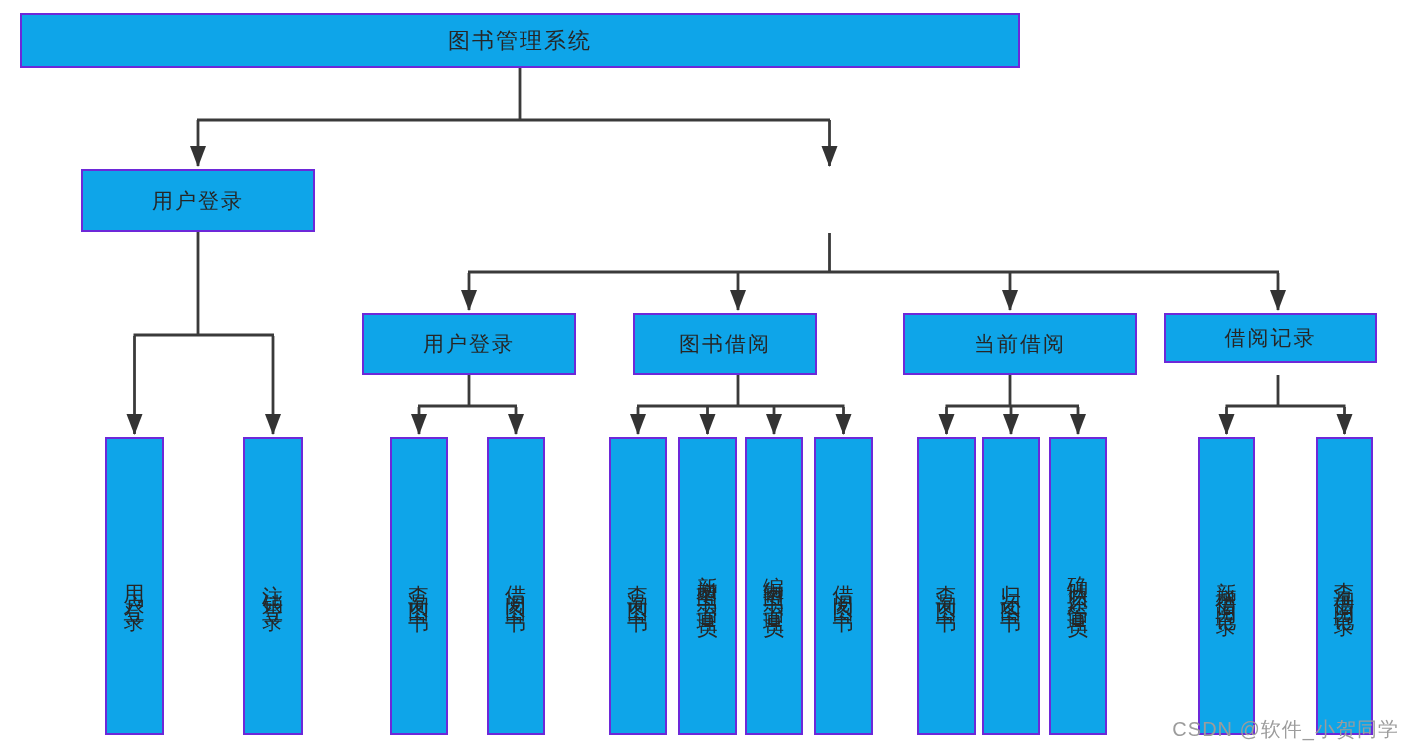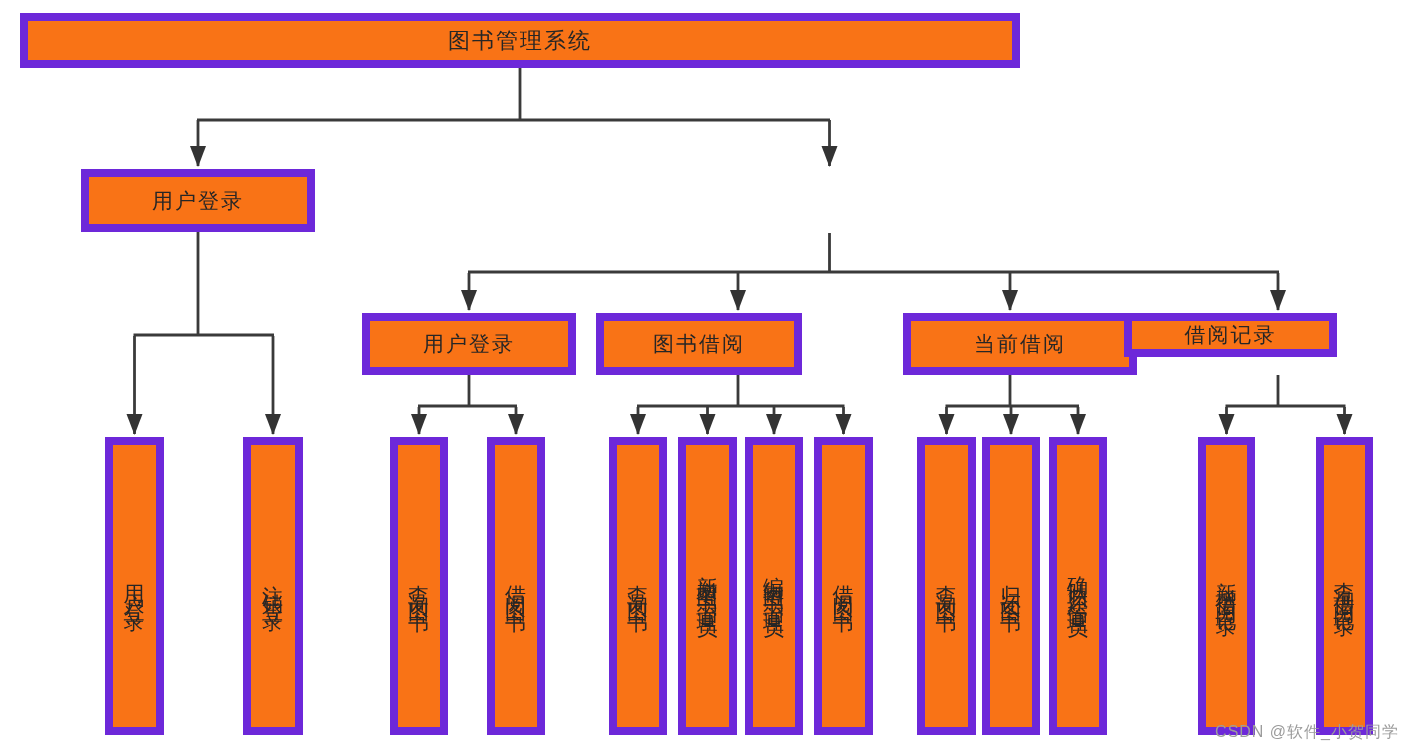--- a/index.html
+++ b/index.html
@@ -9,22 +9,22 @@
     background:#ffffff;
     font-family:"Liberation Sans","DejaVu Sans",sans-serif;
     overflow:hidden;
   }
   #connectors{
     position:absolute;left:0;top:0;width:1405px;height:747px;
   }
   .box{
     position:absolute;
     box-sizing:border-box;
-    border:8px solid #6d28d9;
-    background:#f97316;
+    border:2px solid #6d28d9;
+    background:#0ea5e9;
     display:flex;
     align-items:center;
     justify-content:center;
     color:#262626;
     text-align:center;
   }
   .h{
     font-size:21px;
     letter-spacing:2px;
   }
@@ -32,21 +32,21 @@
     writing-mode:vertical-rl;
     text-orientation:mixed;
     font-size:21px;
     letter-spacing:9px;
     line-height:1;
   }
   .watermark{
     position:absolute;
     right:6px;
     bottom:4px;
-    font-size:16px;
+    font-size:20px;
     color:#9c9c9c;
     letter-spacing:1px;
     white-space:nowrap;
   }
 </style>
 </head>
 <body>
 
 <div id="canvas">
 
@@ -87,23 +87,23 @@
     <line x1="1078" y1="407" x2="1078" y2="434" stroke="#3a3a3a" stroke-width="2.8" marker-end="url(#arrow)"></line>
     <line x1="1226.5" y1="407" x2="1226.5" y2="434" stroke="#3a3a3a" stroke-width="2.8" marker-end="url(#arrow)"></line>
     <line x1="1344.5" y1="407" x2="1344.5" y2="434" stroke="#3a3a3a" stroke-width="2.8" marker-end="url(#arrow)"></line>
   </svg>
 
   <div class="box h" style="left:20px;top:13px;width:1000px;height:55px;font-size:22px">图书管理系统</div>
 
   <div class="box h" style="left:81px;top:169px;width:234px;height:63px">用户登录</div>
 
   <div class="box h" style="left:362px;top:313px;width:214px;height:62px">用户登录</div>
-  <div class="box h" style="left:596px;top:313px;width:206px;height:62px">图书借阅</div>
+  <div class="box h" style="left:633px;top:313px;width:184px;height:62px">图书借阅</div>
   <div class="box h" style="left:903px;top:313px;width:234px;height:62px">当前借阅</div>
-  <div class="box h" style="left:1124px;top:313px;width:213px;height:44px">借阅记录</div>
+  <div class="box h" style="left:1164px;top:313px;width:213px;height:50px">借阅记录</div>
 
   <div class="box v" style="left:105px;top:437px;width:59px;height:298px">用户登录</div>
   <div class="box v" style="left:243px;top:437px;width:60px;height:298px">注销登录</div>
 
   <div class="box v" style="left:390px;top:437px;width:58px;height:298px">查询图书</div>
   <div class="box v" style="left:487px;top:437px;width:58px;height:298px">借阅图书</div>
 
   <div class="box v" style="left:609px;top:437px;width:58px;height:298px">查询图书</div>
   <div class="box v" style="left:678px;top:437px;width:59px;height:298px;letter-spacing:6px">新增图书（管理员）</div>
   <div class="box v" style="left:745px;top:437px;width:58px;height:298px;letter-spacing:6px">编辑图书（管理员）</div>

